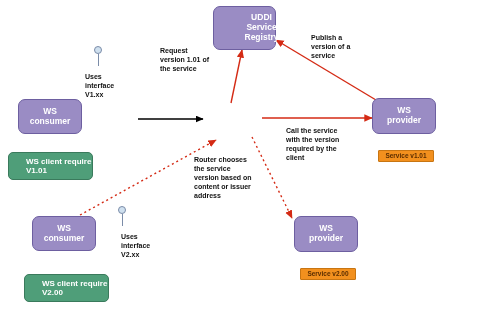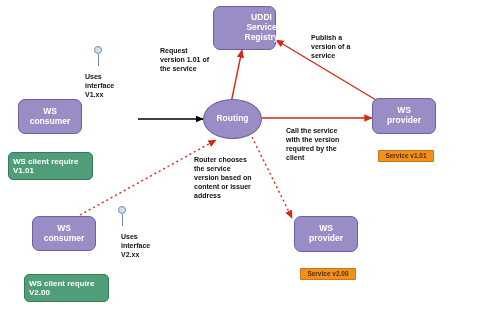--- a/index.html
+++ b/index.html
@@ -44,21 +44,21 @@
     border: 1px solid #6d5fa0;
     border-radius: 50%;
     font-size: 8.5px;
   }
   .green-box {
     background: #4f9e79;
     border: 1px solid #3a7a5c;
     border-radius: 5px;
     font-size: 8px;
     justify-content: flex-start;
-    padding-left: 4px;
+    padding-left: 17px;
     text-align: left;
   }
   .orange-box {
     background: #f2901e;
     border: 1px solid #c87512;
     border-radius: 1px;
     font-size: 6.5px;
     color: #5a2d00;
     justify-content: center;
   }
@@ -125,23 +125,20 @@
   <div class="node purple-box" style="left:18px; top:99px; width:64px; height:35px;">
     <span style="white-space:pre-line">WS
 consumer</span>
   </div>
 
   <div class="node purple-box" style="left:32px; top:216px; width:64px; height:35px;">
     <span style="white-space:pre-line">WS
 consumer</span>
   </div>
 
-  <div class="node ellipse" style="left:203px; top:99px; width:59px; height:40px;">
-    <span style="white-space:pre-line">Routing</span>
-  </div>
 
   <div class="node purple-box" style="left:372px; top:98px; width:64px; height:36px;">
     <span style="white-space:pre-line">WS
 provider</span>
   </div>
 
   <div class="node purple-box" style="left:294px; top:216px; width:64px; height:36px;">
     <span style="white-space:pre-line">WS
 provider</span>
   </div>

